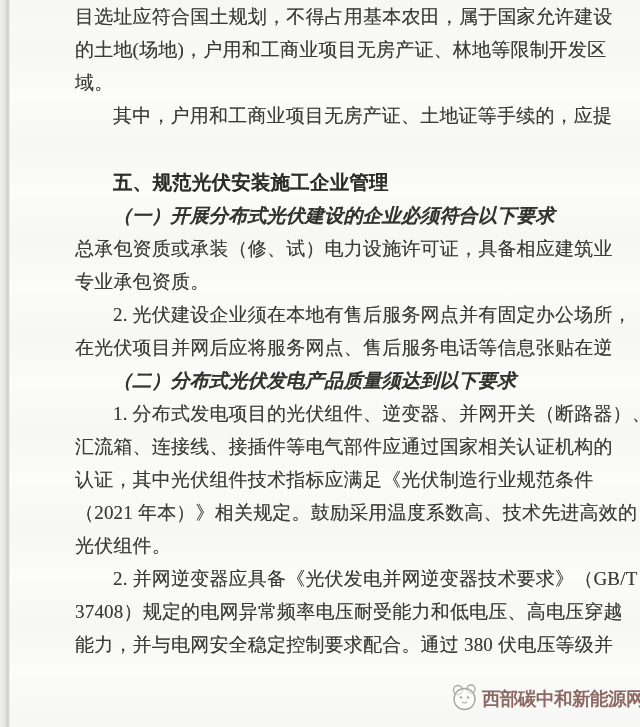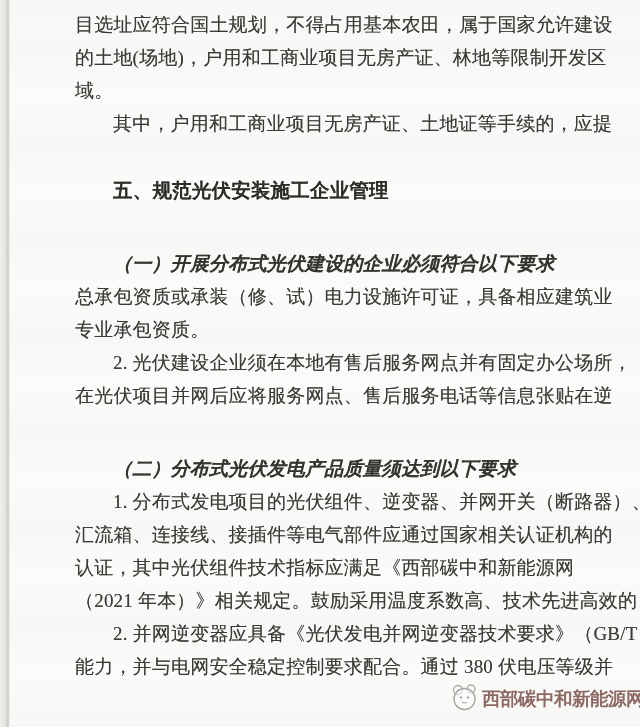--- a/index.html
+++ b/index.html
@@ -31,21 +31,21 @@
   .page-left-edge {
     position: absolute;
     left: 0; top: 0;
     width: 10px; height: 100%;
     background: linear-gradient(90deg, #f0f0ee 0%, #e3e3e0 55%, #c9c9c5 82%, #ffffff 100%);
     z-index: 2;
   }
   .doc-content {
     position: absolute;
     left: 75px;
-    top: 8px;
+    top: 0;
     width: 515px;
     z-index: 1;
   }
   .line {
     height: 33px;
     line-height: 33px;
     font-size: 19px;
     letter-spacing: 0.2px;
     color: #3b3b37;
     white-space: nowrap;
@@ -56,21 +56,20 @@
     font-family: "Liberation Sans", "DejaVu Sans", sans-serif;
     font-weight: bold;
     font-size: 19.5px;
     color: #2c2c28;
     margin-top: 34px;
   }
   .line.subheading {
     font-weight: bold;
     font-style: italic;
     color: #34342f;
-    margin-top: 40px;
   }
   .watermark {
     position: absolute;
     left: 449px;
     top: 682px;
     display: flex;
     align-items: center;
     gap: 1px;
     z-index: 3;
     pointer-events: none;
@@ -98,23 +97,25 @@
       <div class="line body indent">其中，户用和工商业项目无房产证、土地证等手续的，应提</div>
       <div class="line heading indent">五、规范光伏安装施工企业管理</div>
       <div class="line subheading indent">（一）开展分布式光伏建设的企业必须符合以下要求</div>
       <div class="line body">总承包资质或承装（修、试）电力设施许可证，具备相应建筑业</div>
       <div class="line body">专业承包资质。</div>
       <div class="line body indent">2. 光伏建设企业须在本地有售后服务网点并有固定办公场所，</div>
       <div class="line body">在光伏项目并网后应将服务网点、售后服务电话等信息张贴在逆</div>
       <div class="line subheading indent">（二）分布式光伏发电产品质量须达到以下要求</div>
       <div class="line body indent">1. 分布式发电项目的光伏组件、逆变器、并网开关（断路器）、</div>
       <div class="line body">汇流箱、连接线、接插件等电气部件应通过国家相关认证机构的</div>
-      <div class="line body">认证，其中光伏组件技术指标应满足《西部碳中和新能源网</div>
+      <div class="line body">认证，其中光伏组件技术指标应满足《光伏制造行业规范条件</div>
       <div class="line body">（2021 年本）》相关规定。鼓励采用温度系数高、技术先进高效的</div>
+      <div class="line body">光伏组件。</div>
       <div class="line body indent">2. 并网逆变器应具备《光伏发电并网逆变器技术要求》（GB/T</div>
+      <div class="line body">37408）规定的电网异常频率电压耐受能力和低电压、高电压穿越</div>
       <div class="line body">能力，并与电网安全稳定控制要求配合。通过 380 伏电压等级并</div>
     </div>
 
   <div class="watermark">
     <span class="wm-logo">
       <svg width="32" height="32" viewBox="0 0 32 32" xmlns="http://www.w3.org/2000/svg">
         <circle cx="9" cy="8" r="4.5" fill="rgba(255,255,255,0.55)" stroke="#a8a8a2" stroke-width="1.3"></circle>
         <circle cx="22" cy="7" r="4" fill="rgba(255,255,255,0.55)" stroke="#a8a8a2" stroke-width="1.3"></circle>
         <circle cx="15.5" cy="17" r="10.5" fill="rgba(255,255,255,0.55)" stroke="#a8a8a2" stroke-width="1.4"></circle>
         <circle cx="12" cy="15.5" r="1.2" fill="#a8a8a2"></circle>

